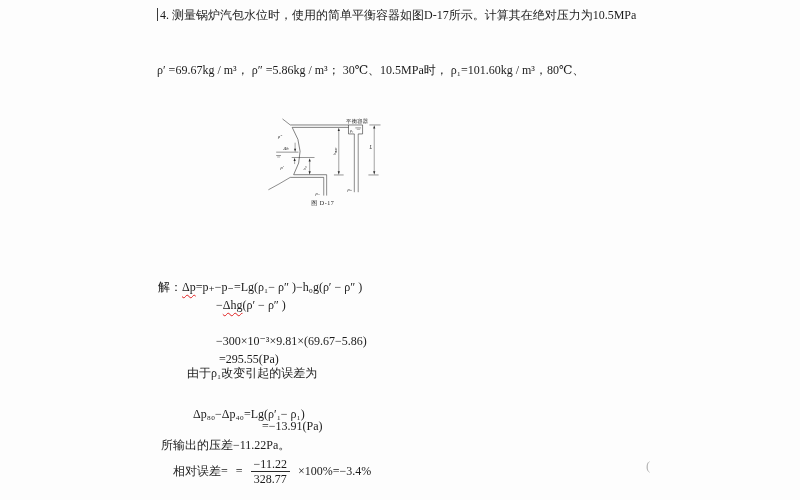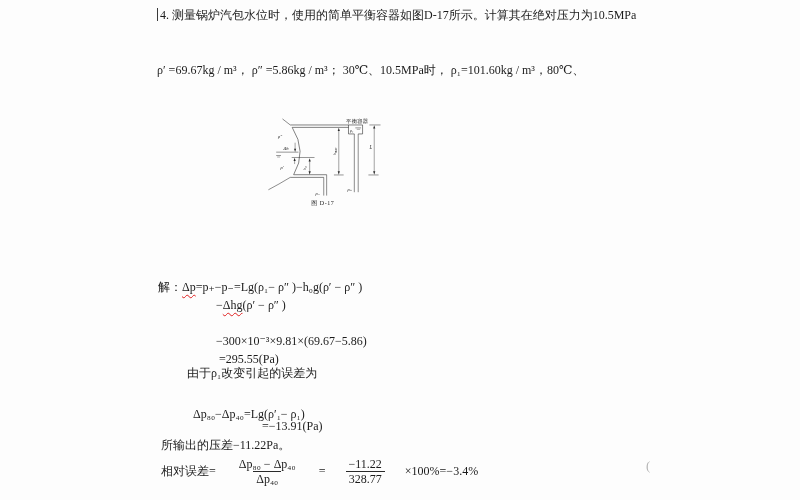--- a/index.html
+++ b/index.html
@@ -13,21 +13,21 @@
     text-decoration-line:underline;
     text-decoration-style:wavy;
     text-decoration-color:#e02020;
     text-decoration-thickness:1px;
     text-underline-offset:2.5px;
   }
   .caret{
     display:inline-block;width:1px;height:13px;background:#3a3a3a;
     vertical-align:-2px;margin-right:2px;
   }
-  .frac-row{position:absolute;display:flex;align-items:center;gap:20px;font-size:12px;}
+  .frac-row{position:absolute;display:flex;align-items:center;gap:8px;font-size:12px;margin-left:12px;}
   .frac{display:inline-flex;flex-direction:column;align-items:center;line-height:14px;}
   .frac .den{border-top:1px solid #2a2a2a;padding:0 3px;}
   .frac .num{padding:0 3px;}
   .stray{position:absolute;color:#b5b5b5;font-size:13px;}
   svg text{font-family:"Liberation Serif","DejaVu Serif",serif;fill:#1b1b1b;}
   svg .it{font-style:italic;}
   svg line,svg path{stroke:#2a2a2a;fill:none;}
   svg polygon{fill:#2a2a2a;stroke:none;}
 </style>
 </head>
@@ -119,24 +119,20 @@
 
   <div class="tl" style="left:216px;top:332px;">−300×10⁻³×9.81×(69.67−5.86)</div>
   <div class="tl" style="left:219px;top:350px;">=295.55(Pa)</div>
   <div class="tl" style="left:187px;top:364px;">由于ρ₁改变引起的误差为</div>
   <div class="tl" style="left:193px;top:381px;margin-top:24px;">Δp₈₀−Δp₄₀=Lg(ρ′₁− ρ₁)</div>
   <div class="tl" style="left:262px;top:417px;">=−13.91(Pa)</div>
   <div class="tl" style="left:161px;top:436px;">所输出的压差−11.22Pa。</div>
 
   <div class="frac-row" style="left:161px;top:457px;">
     <span>相对误差=</span>
-    <span class="frac">
-      <span class="num">Δp₈₀ − Δp₄₀</span>
-      <span class="den">Δp₄₀</span>
-    </span>
     <span>=</span>
     <span class="frac">
       <span class="num">−11.22</span>
       <span class="den">328.77</span>
     </span>
     <span>×100%=−3.4%</span>
   </div>
 
   <div class="stray" style="left:646px;top:458px;">(</div>
 

